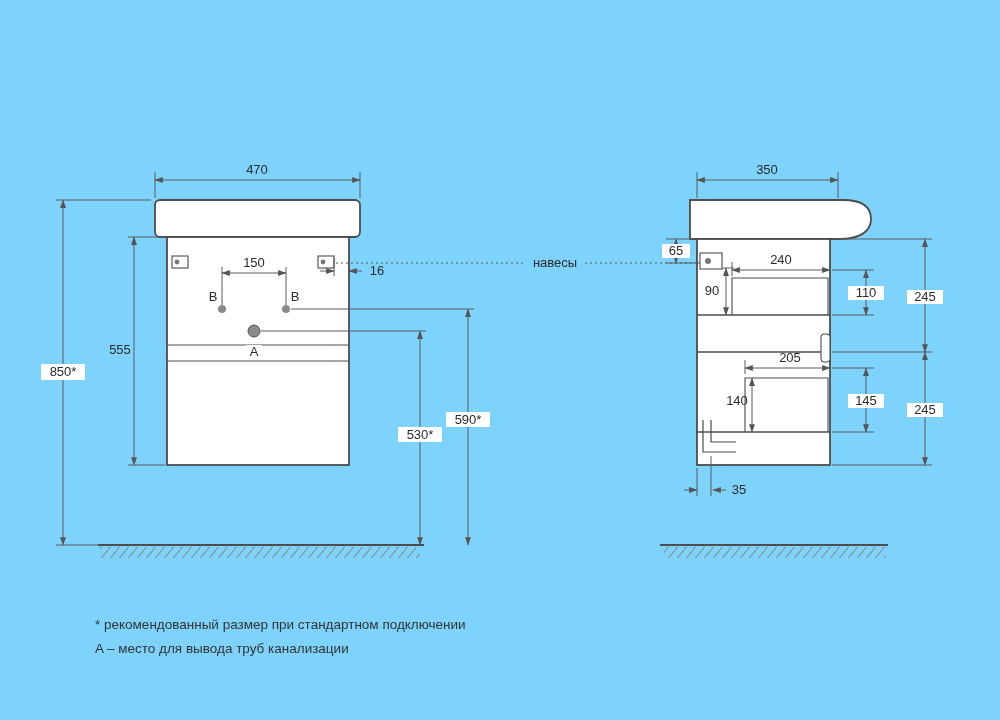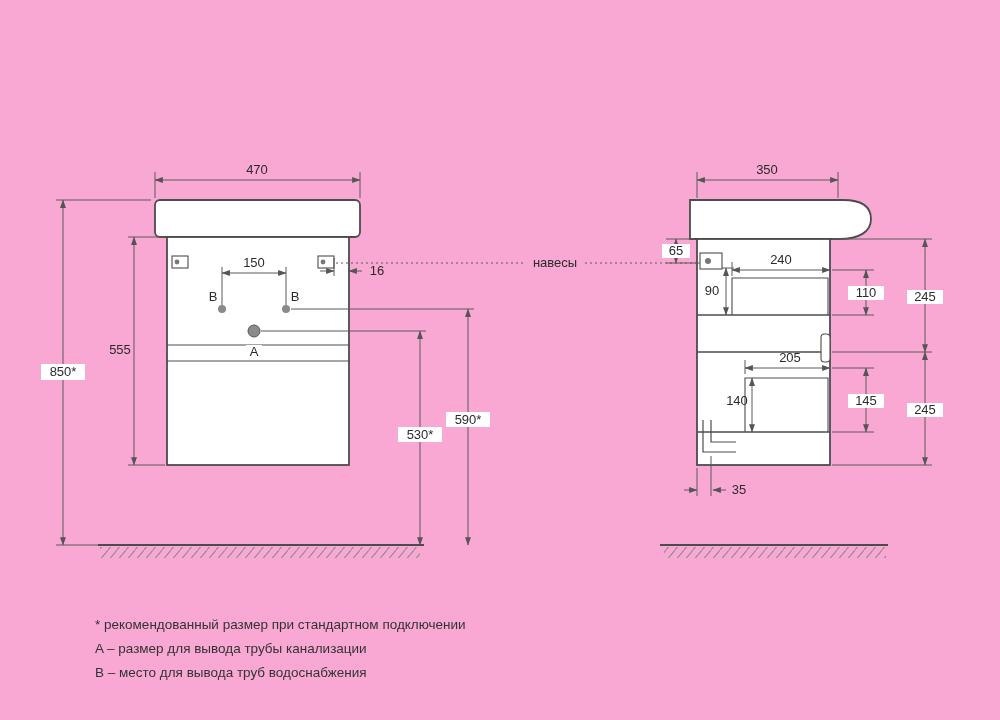--- a/index.html
+++ b/index.html
@@ -1,18 +1,18 @@
 <!DOCTYPE html>
 <html><head>
 <meta charset="utf-8">
 <style>
   * { margin:0; padding:0; box-sizing:border-box; }
   html,body { width:1000px; height:720px; background:#ffffff; }
   body { font-family:"Liberation Sans", sans-serif; position:relative; overflow:hidden; }
-  .stage { position:absolute; left:0; top:0; width:1000px; height:720px; background:#f9a8d4; }
+  .stage { position:absolute; left:0; top:0; width:1000px; height:720px; background:#7dd3fc; }
   svg text { font-family:"Liberation Sans", sans-serif; font-size:13px; fill:#2b2b2b; }
   .notes { position:absolute; left:95px; top:613px; font-size:13.5px; color:#333; line-height:24px; }
 </style>
 </head>
 <body>
 
 <div class="stage">
 <svg width="1000" height="720" viewBox="0 0 1000 720">
   <defs>
     <marker id="arw" viewBox="0 0 10 8" refX="9" refY="4" markerWidth="9" markerHeight="7" orient="auto-start-reverse">
@@ -124,16 +124,15 @@
     <text x="790" y="362">205</text>
     <text x="737" y="405">140</text>
     <text x="866" y="405">145</text>
     <text x="925" y="414">245</text>
     <text x="739" y="494">35</text>
   </g>
 </svg>
 
 <div class="notes">
   <div>* рекомендованный размер при стандартном подключении</div>
-  <div>A – размер для вывода трубы канализации</div>
-  <div>B – место для вывода труб водоснабжения</div>
+  <div>A – место для вывода труб канализации</div>
 </div>
 </div>
 
 </body></html>

